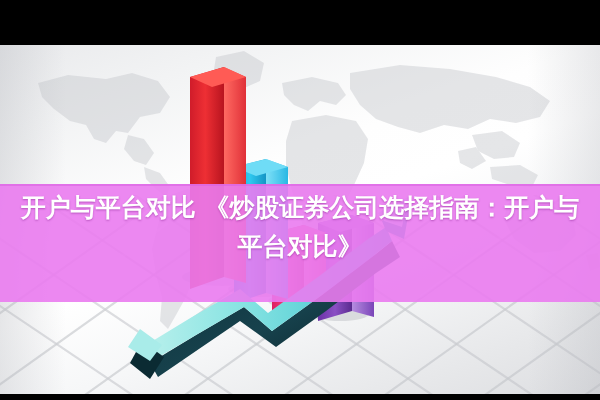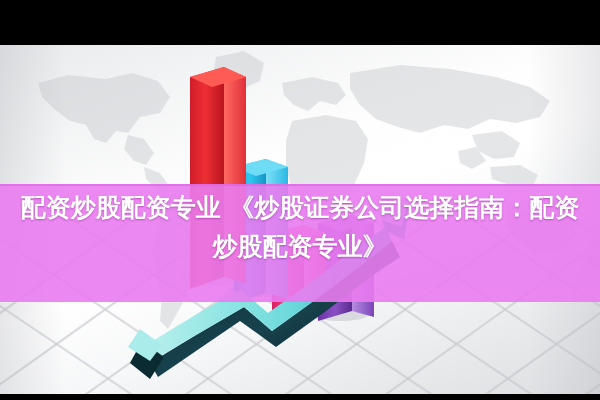--- a/index.html
+++ b/index.html
@@ -302,19 +302,19 @@
         <line x1="88" y1="236" x2="168" y2="178"></line>
         <line x1="420" y1="252" x2="510" y2="186"></line>
       </g>
     </svg>
 
     <div id="edge-shade"></div>
 
     <div id="title-band"></div>
     <div id="title-band-top-edge"></div>
 
-    <div id="headline">配资炒股配资专业 《炒股证券公司选择指南：配资炒股配资专业》</div>
+    <div id="headline">开户与平台对比 《炒股证券公司选择指南：开户与平台对比》</div>
 
   </div>
 
   <div class="letterbox bottom"></div>
 
 </div>
 
 </body></html>

